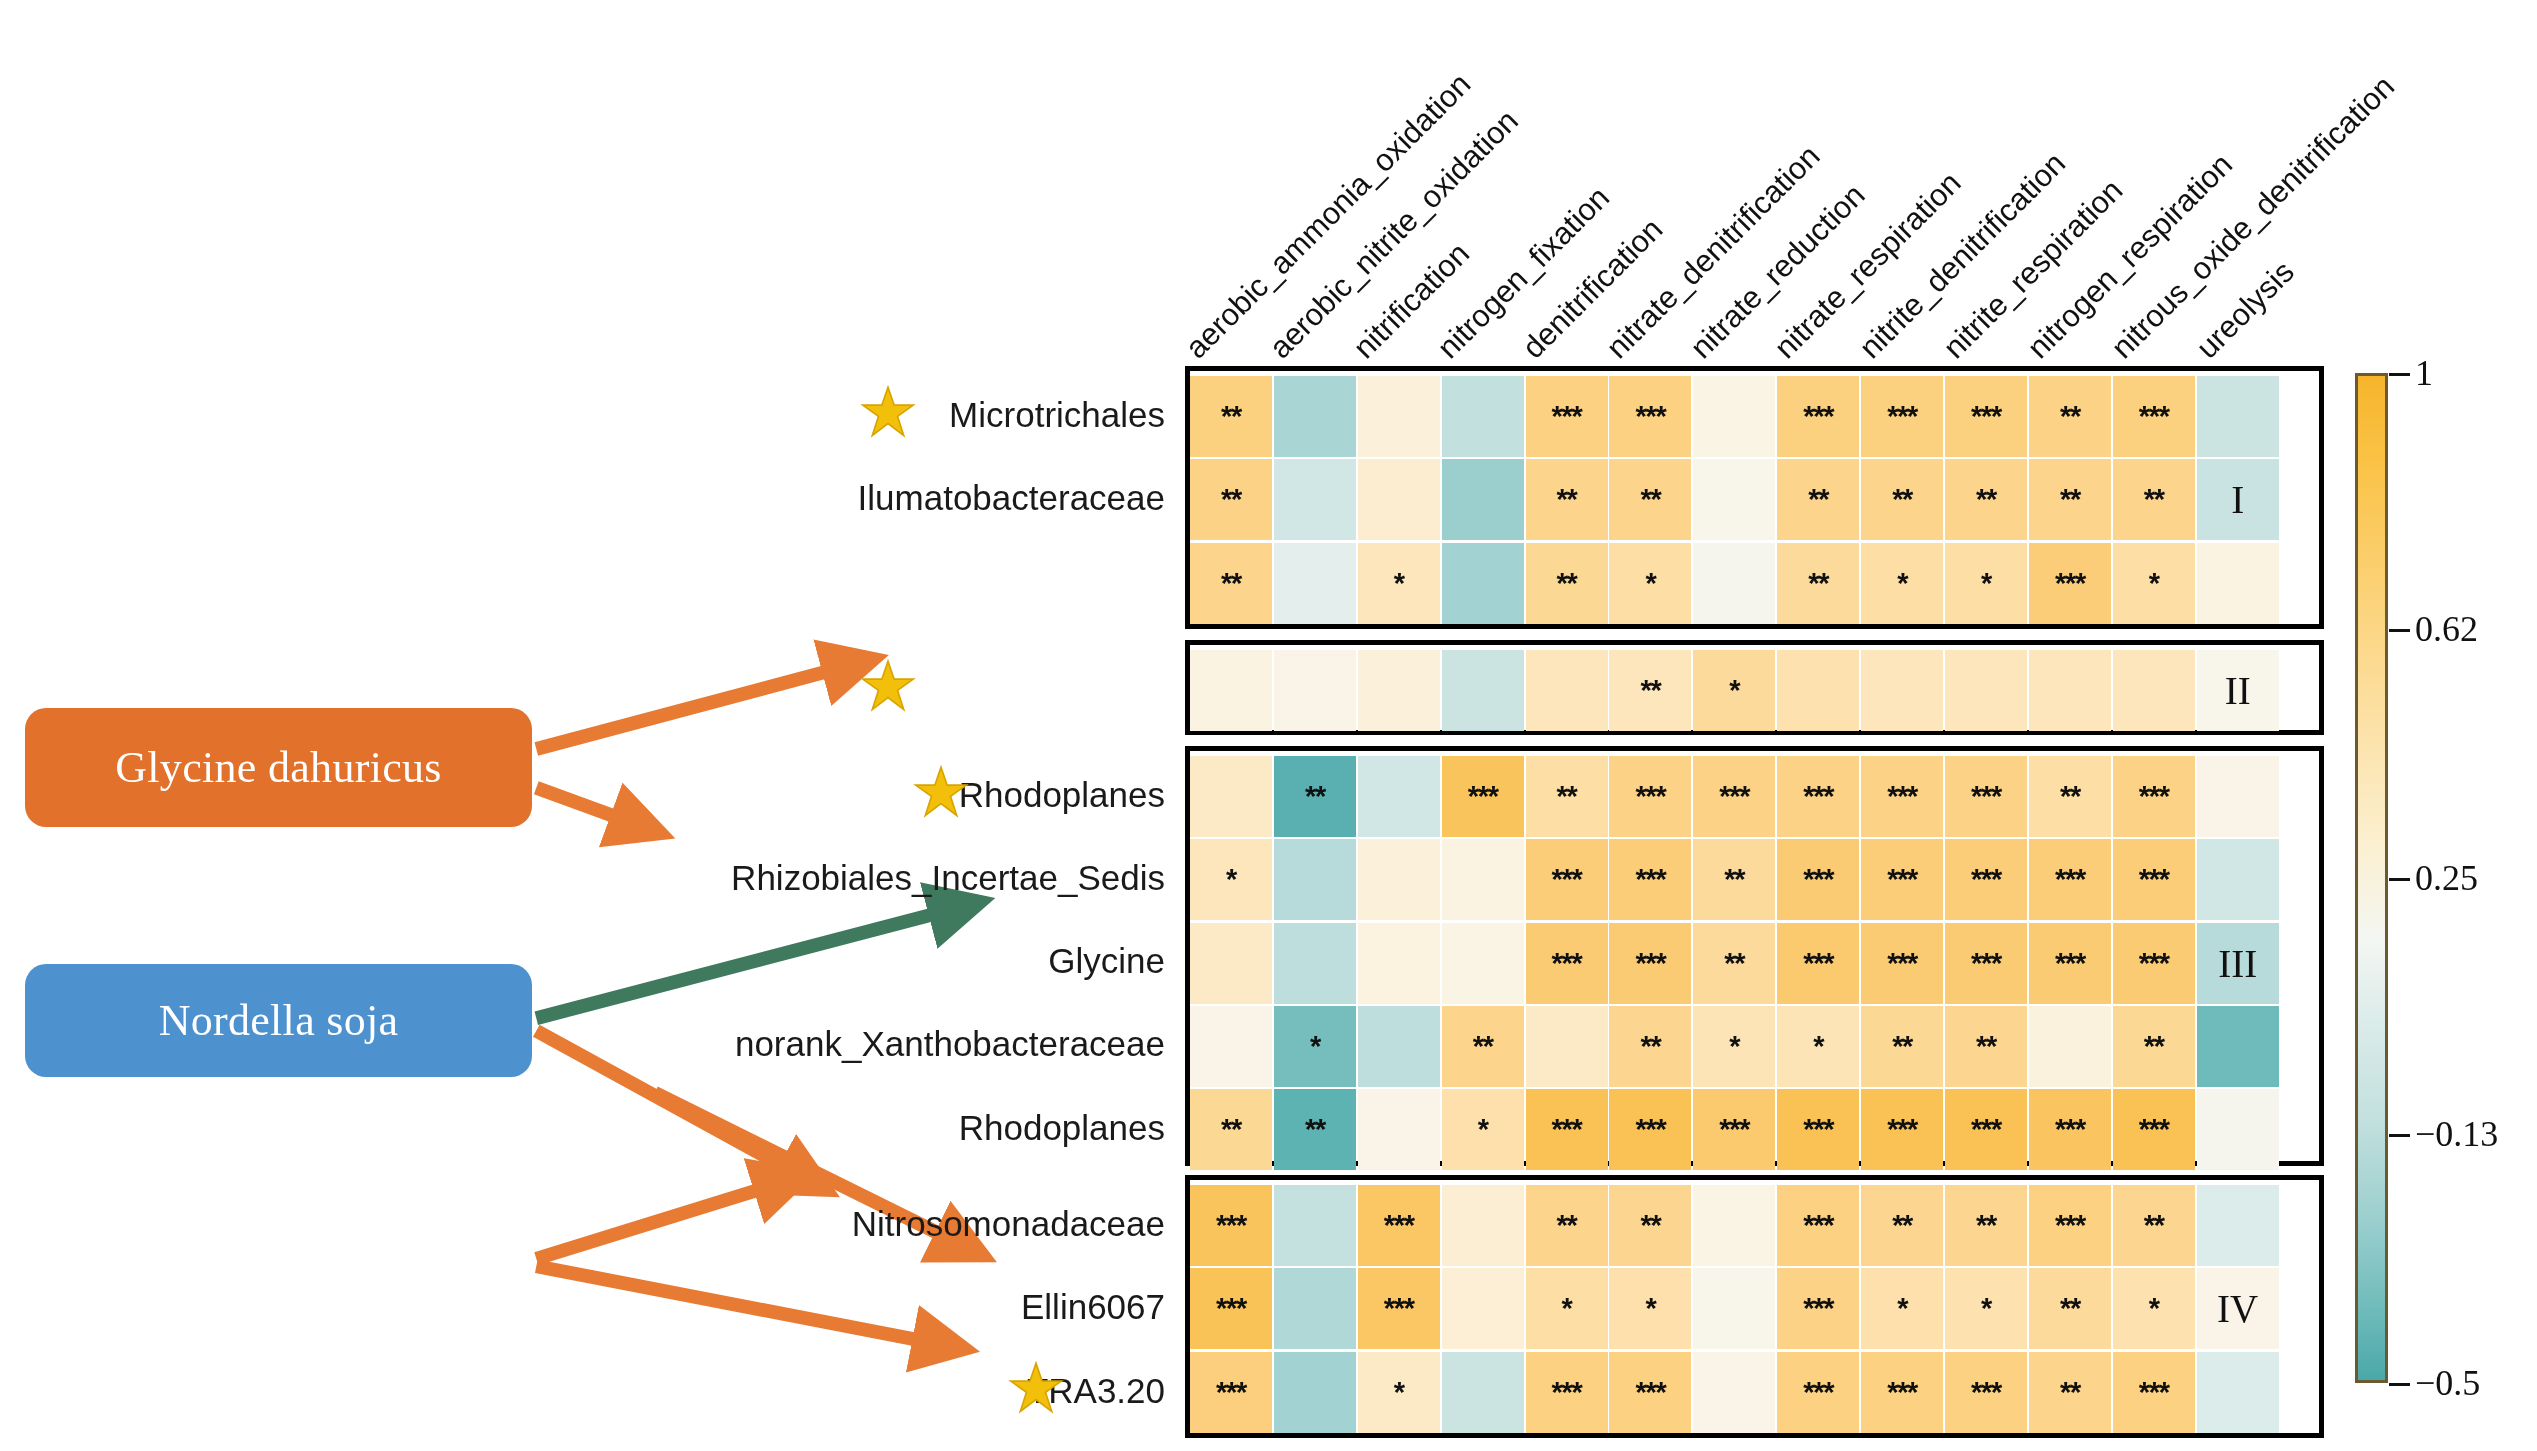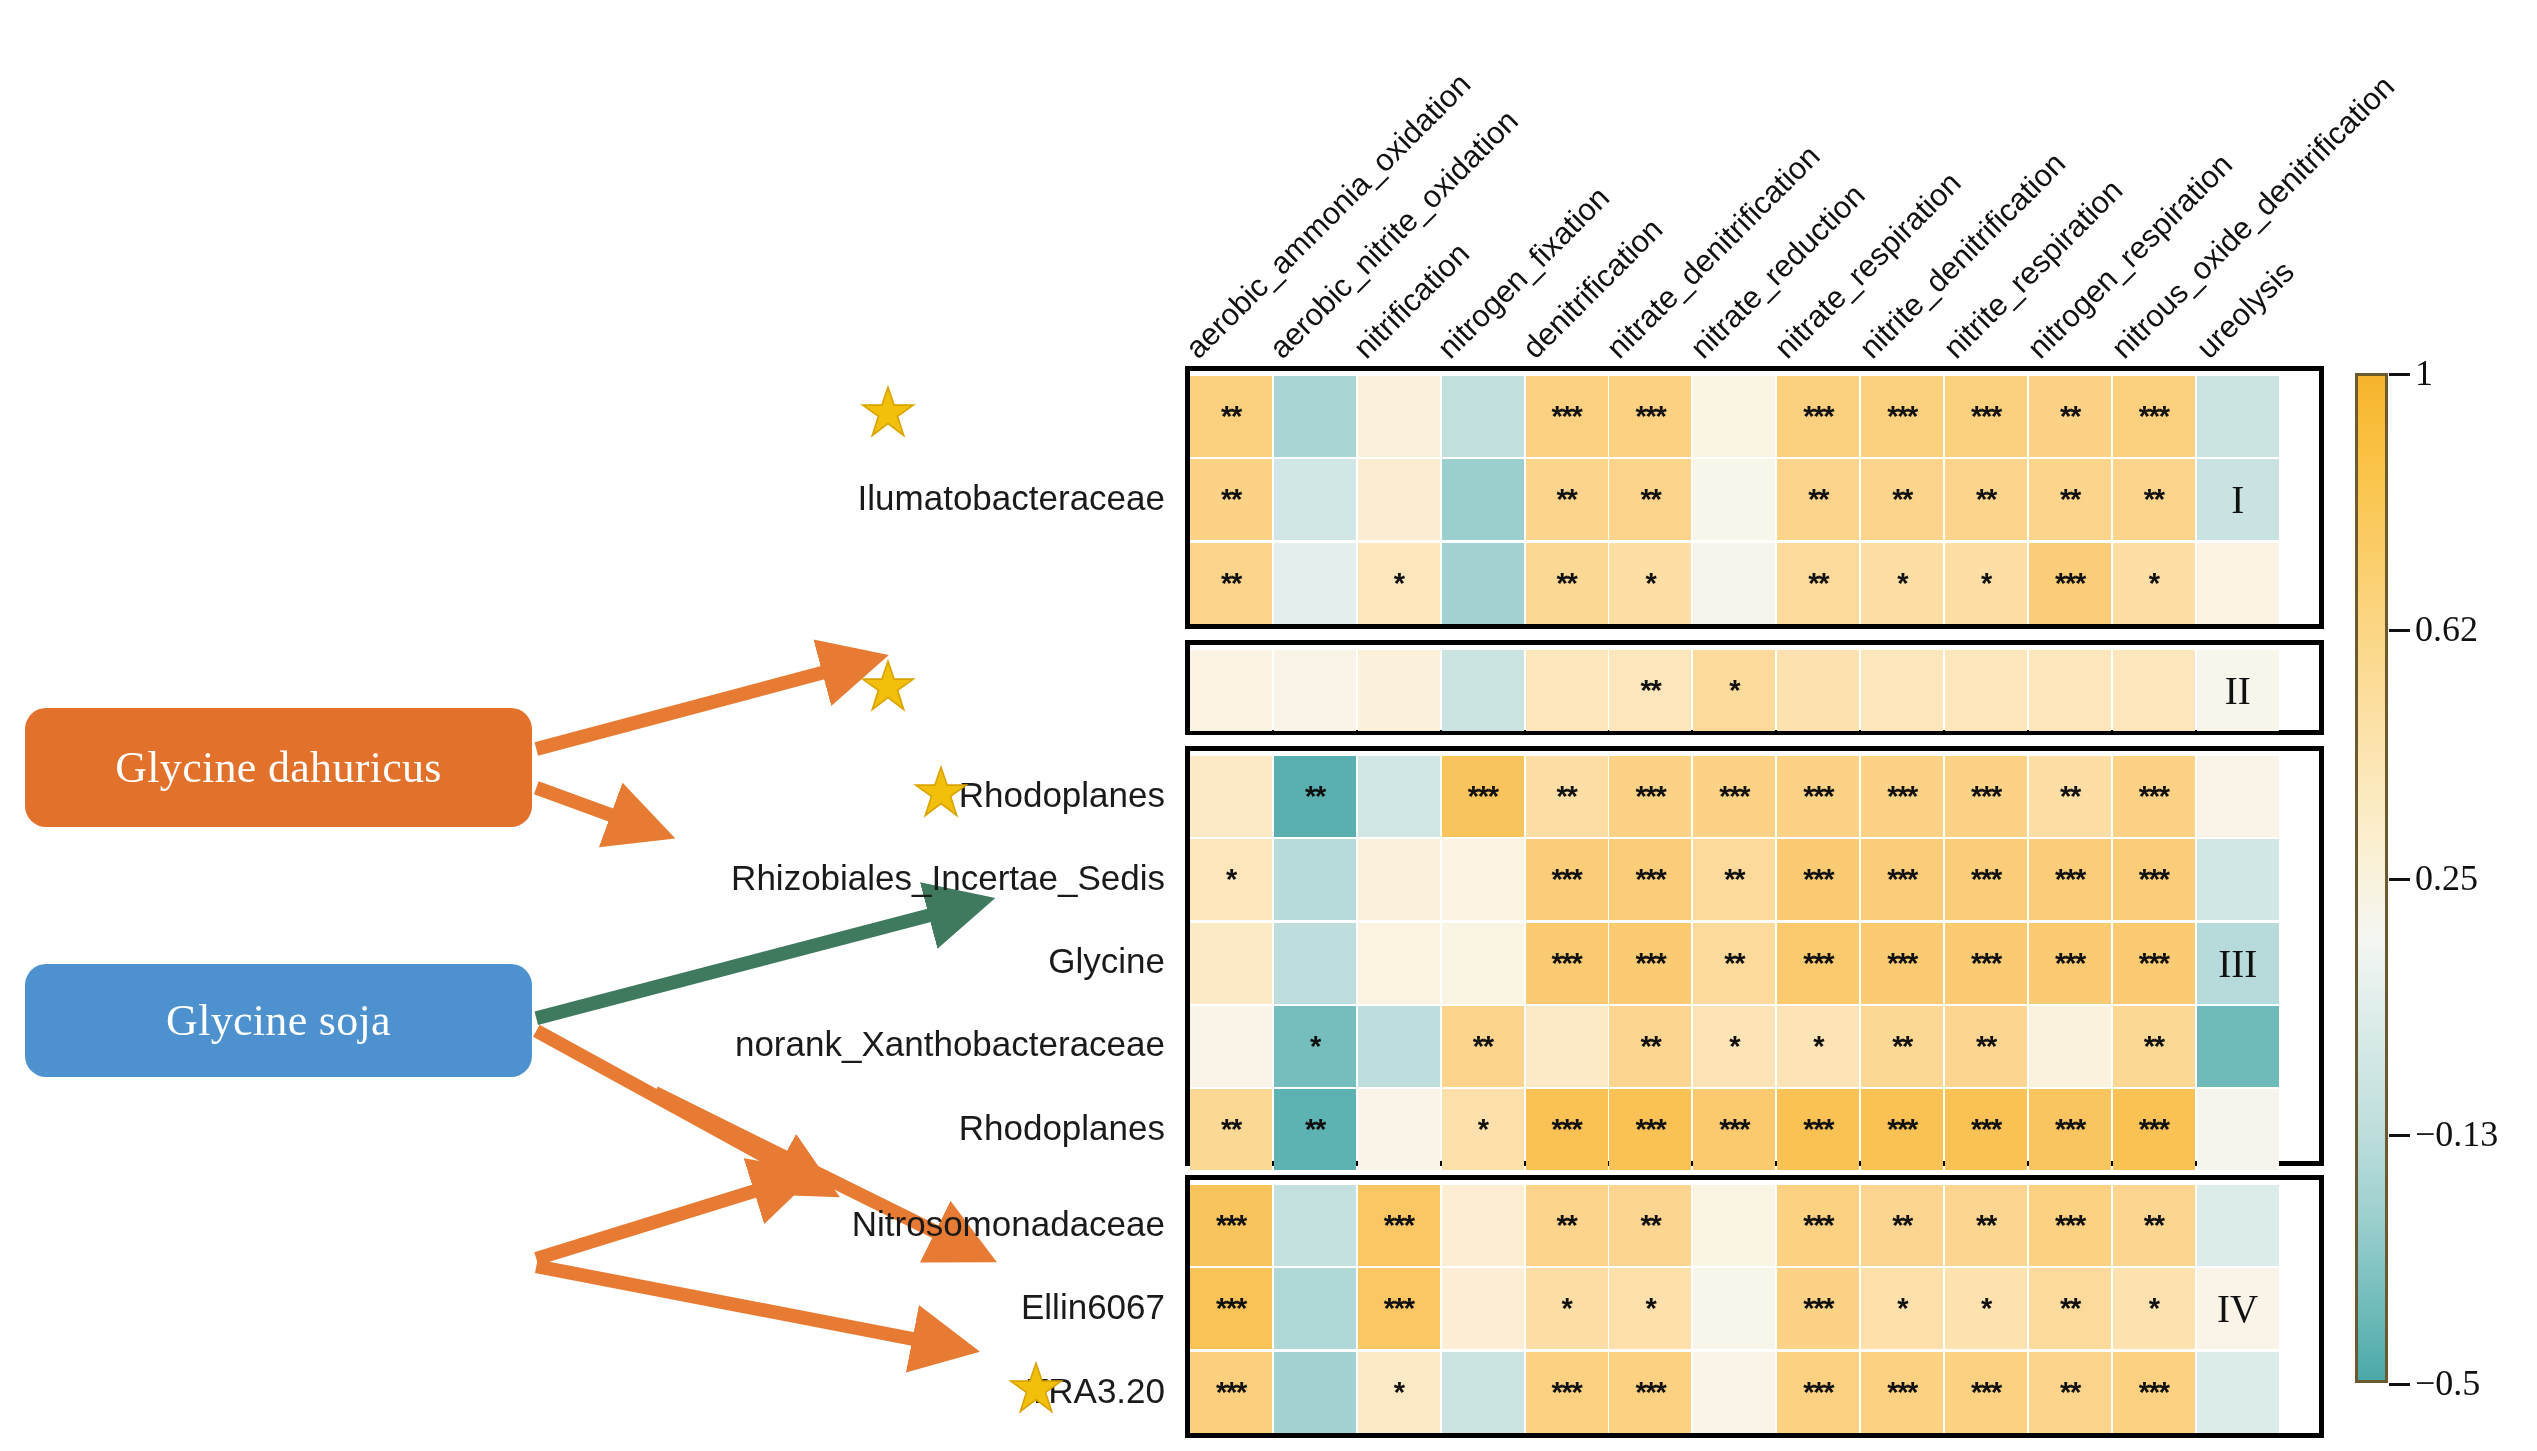--- a/index.html
+++ b/index.html
@@ -70,21 +70,21 @@
 </style>
 </head>
 <body>
 
 <div class="fig">
 
   <div class="plant-box" id="plant-0">
     <span>Glycine dahuricus</span>
   </div>
   <div class="plant-box" id="plant-1">
-    <span>Glycine soja</span>
+    <span>Nordella soja</span>
   </div>
 
   <svg id="arrow-layer" viewBox="0 0 4052 2317">
     <defs>
       <marker id="ah-o" markerWidth="5" markerHeight="5" refX="3.4" refY="2.5" orient="auto">
         <path d="M0,0 L5,2.5 L0,5 z" fill="#E87B33"></path>
       </marker>
       <marker id="ah-g" markerWidth="5" markerHeight="5" refX="3.4" refY="2.5" orient="auto">
         <path d="M0,0 L5,2.5 L0,5 z" fill="#3F7A5E"></path>
       </marker>
@@ -115,20 +115,21 @@
       <div class="col-label" style="left: 524px;">nitrate_reduction</div>
       <div class="col-label" style="left: 608px;">nitrate_respiration</div>
       <div class="col-label" style="left: 693px;">nitrite_denitrification</div>
       <div class="col-label" style="left: 777px;">nitrite_respiration</div>
       <div class="col-label" style="left: 861px;">nitrogen_respiration</div>
       <div class="col-label" style="left: 945px;">nitrous_oxide_denitrification</div>
       <div class="col-label" style="left: 1030px;">ureolysis</div>
     </div>
 
   <div id="rowlabels">
+      <div class="row-label" style="top: 5px; left: 0px; width: 601px;">Microtrichales</div>
       <svg class="star" viewBox="0 0 100 100" style="top: 16.3px; left: 296px;">
         <polygon points="50,4 61,36 95,36 67,56 78,90 50,69 22,90 33,56 5,36 39,36" fill="#F2C00A" stroke="#D9A400" stroke-width="3"></polygon>
       </svg>
       <div class="row-label" style="top: 88px; left: 0px; width: 601px;">Ilumatobacteraceae</div>
       <svg class="star" viewBox="0 0 100 100" style="top: 290px; left: 296px;">
         <polygon points="50,4 61,36 95,36 67,56 78,90 50,69 22,90 33,56 5,36 39,36" fill="#F2C00A" stroke="#D9A400" stroke-width="3"></polygon>
       </svg>
       <div class="row-label" style="top: 385px; left: 0px; width: 601px;">Rhodoplanes</div>
       <svg class="star" viewBox="0 0 100 100" style="top: 396px; left: 349px;">
         <polygon points="50,4 61,36 95,36 67,56 78,90 50,69 22,90 33,56 5,36 39,36" fill="#F2C00A" stroke="#D9A400" stroke-width="3"></polygon>

